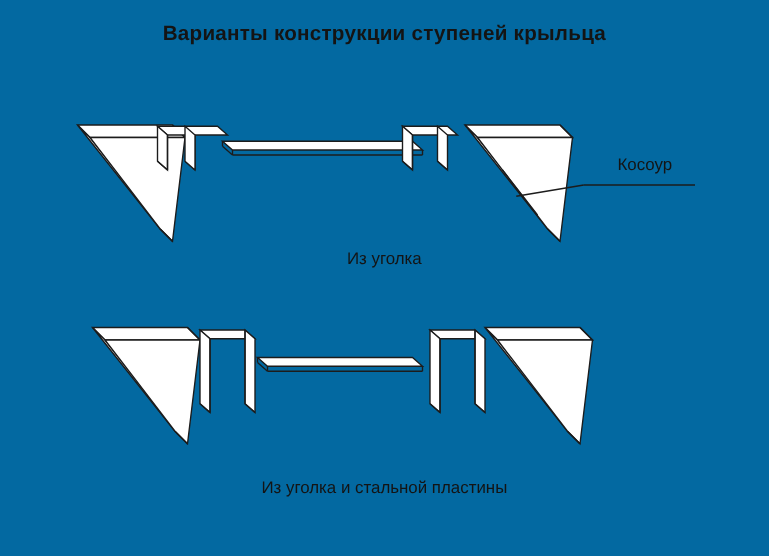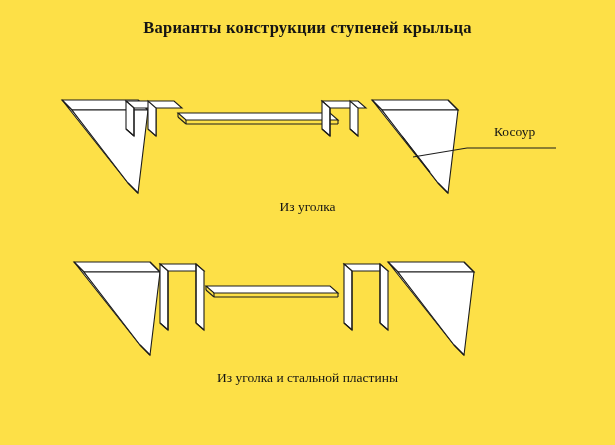--- a/index.html
+++ b/index.html
@@ -8,23 +8,22 @@
     background: #ffffff;
   }
   body {
     font-family: "Liberation Sans", sans-serif;
     color: #1a1a1a;
   }
   #page {
     position: relative;
     width: 615px;
     height: 445px;
-    background: #fde047;
+    background: #0369a1;
     overflow: hidden;
-    font-family: Liberation Serif, serif;
   }
   .title {
     position: absolute;
     left: 0;
     top: 18px;
     width: 615px;
     text-align: center;
     font-size: 16.5px;
     font-weight: bold;
     letter-spacing: 0.2px;
@@ -37,21 +36,21 @@
     white-space: nowrap;
   }
   .caption-top {
     left: 0;
     top: 199px;
     width: 615px;
     text-align: center;
   }
   .caption-bottom {
     left: 0;
-    top: 370px;
+    top: 382px;
     width: 615px;
     text-align: center;
   }
   .label-kosour {
     position: absolute;
     left: 494px;
     top: 124px;
     font-size: 13.5px;
     color: #141414;
     white-space: nowrap;

